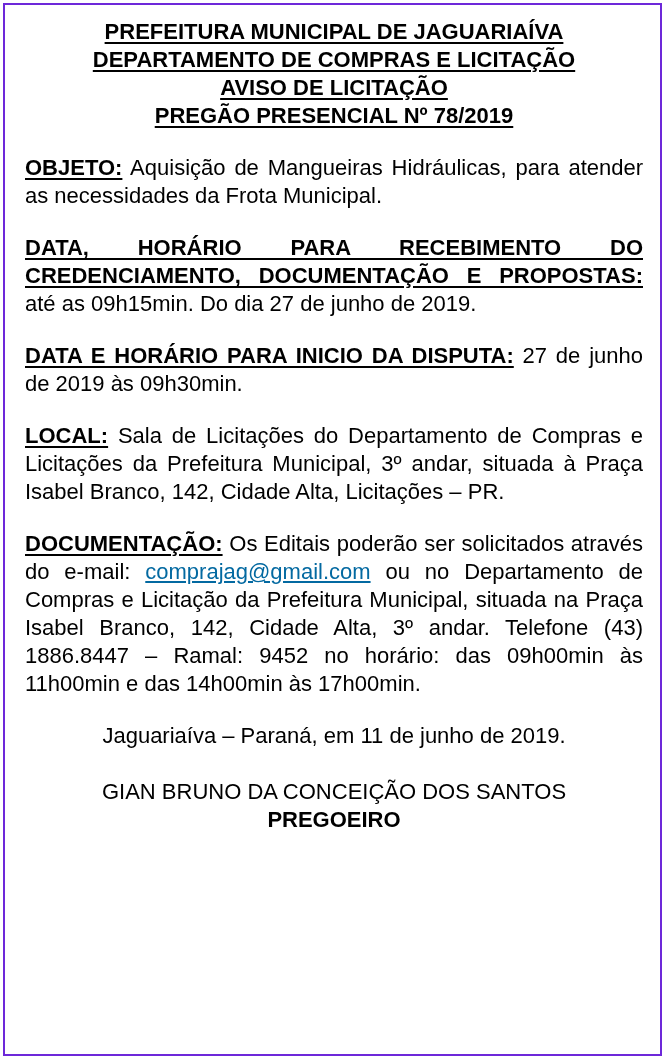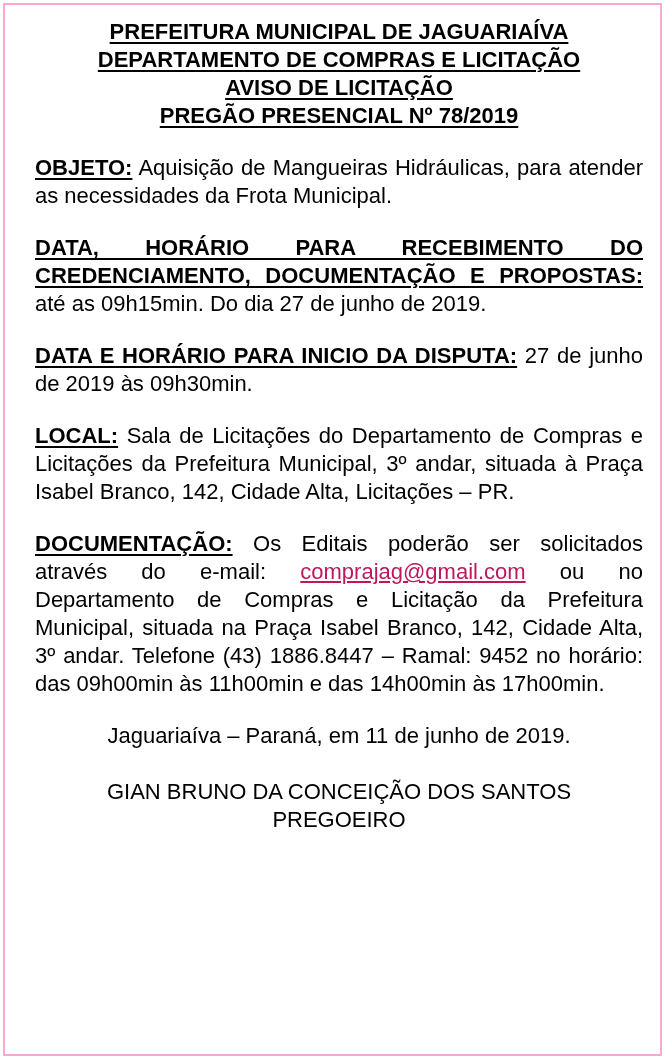--- a/index.html
+++ b/index.html
@@ -6,24 +6,24 @@
   .page {
     width: 665px;
     height: 1059px;
     box-sizing: border-box;
     background: #ffffff;
     padding: 3px;
     font-family: "Liberation Sans", "DejaVu Sans", sans-serif;
     color: #000000;
   }
   .doc {
-    border: 2px solid #f9a8d4;
+    border: 2px solid #6d28d9;
     height: 100%;
     box-sizing: border-box;
-    padding: 13px 17px 0 30px;
+    padding: 13px 17px 0 20px;
     overflow: hidden;
   }
   .doc-header {
     text-align: center;
     font-weight: bold;
   }
   .h-line {
     font-size: 22px;
     line-height: 28px;
     text-decoration: underline;
@@ -38,42 +38,42 @@
     text-align: justify;
   }
   .intro { text-indent: 92px; }
   .label {
     font-weight: bold;
     text-decoration: underline;
     text-decoration-thickness: 2px;
     text-underline-offset: 3px;
   }
   .email-link {
-    color: #be185d;
+    color: #0369a1;
     text-decoration: underline;
   }
   .date-line {
     margin: 24px 0 0 0;
     font-size: 22px;
     line-height: 28px;
     text-align: center;
   }
   .sig-name {
     margin: 28px 0 0 0;
     font-size: 22px;
     line-height: 28px;
     text-align: center;
     font-weight: normal;
   }
   .sig-role {
     margin: 0;
     font-size: 22px;
     line-height: 28px;
     text-align: center;
-    font-weight: normal;
+    font-weight: bold;
   }
 </style>
 </head>
 <body>
 
 <div class="page">
   <div class="doc">
 
     <header class="doc-header">
       <div class="h-line">PREFEITURA MUNICIPAL DE JAGUARIAÍVA</div>

